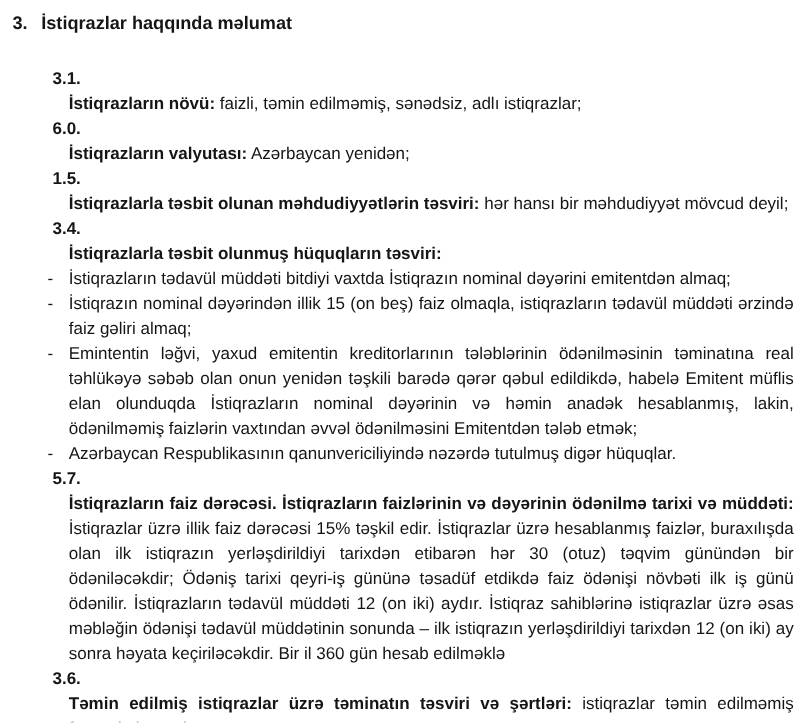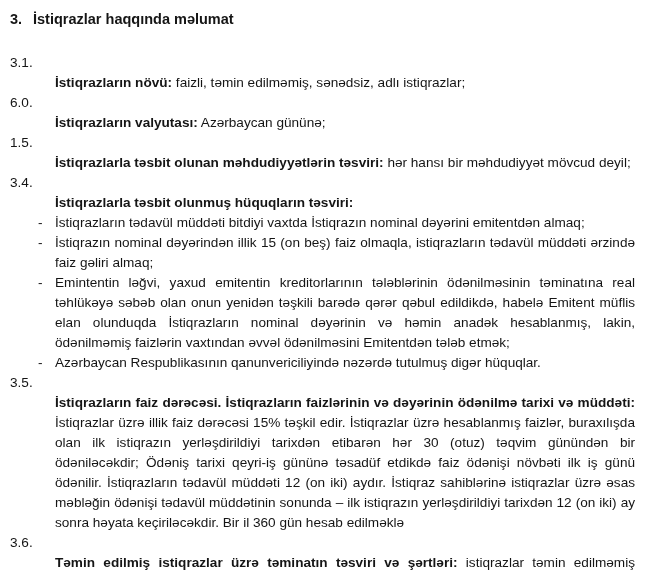--- a/index.html
+++ b/index.html
@@ -25,21 +25,21 @@
     font-weight: bold;
     margin-bottom: 23px;
   }
   .doc-heading .num { font-weight: 600; }
   .sec-row {
     display: grid;
     grid-template-columns: 45px 1fr;
     font-size: 13.6px;
     line-height: 20px;
   }
-  .sec-row .num { font-weight: normal; }
+  .sec-row .num { font-weight: bold; margin-left: 32px; }
   .sec-row .body { text-align: justify; margin-top: 20px; }
   .sec-row .body.justify-last { text-align-last: justify; }
   .lbl { font-weight: bold; }
   .bullet-row {
     display: grid;
     grid-template-columns: 17px 1fr;
     margin-left: 28px;
     font-size: 13.6px;
     line-height: 20px;
   }
@@ -56,21 +56,21 @@
     <span class="title">İstiqrazlar haqqında məlumat</span>
   </div>
 
   <div class="sec-row">
     <span class="num">3.1.</span>
     <div class="body"><span class="lbl">İstiqrazların növü:</span> <span>faizli, təmin edilməmiş, sənədsiz, adlı istiqrazlar;</span></div>
   </div>
 
   <div class="sec-row">
     <span class="num">6.0.</span>
-    <div class="body"><span class="lbl">İstiqrazların valyutası:</span> <span>Azərbaycan gününə;</span></div>
+    <div class="body"><span class="lbl">İstiqrazların valyutası:</span> <span>Azərbaycan yenidən;</span></div>
   </div>
 
   <div class="sec-row">
     <span class="num">1.5.</span>
     <div class="body"><span class="lbl">İstiqrazlarla təsbit olunan məhdudiyyətlərin təsviri:</span> <span>hər hansı bir məhdudiyyət mövcud deyil;</span></div>
   </div>
 
   <div class="sec-row">
     <span class="num">3.4.</span>
     <div class="body"><span class="lbl">İstiqrazlarla təsbit olunmuş hüquqların təsviri:</span></div>
@@ -87,21 +87,21 @@
   <div class="bullet-row">
     <span class="dash">-</span>
     <div class="btext">Emintentin ləğvi, yaxud emitentin kreditorlarının tələblərinin ödənilməsinin təminatına real təhlükəyə səbəb olan onun yenidən təşkili barədə qərər qəbul edildikdə, habelə Emitent müflis elan olunduqda İstiqrazların nominal dəyərinin və həmin anadək hesablanmış, lakin, ödənilməmiş faizlərin vaxtından əvvəl ödənilməsini Emitentdən tələb etmək;</div>
   </div>
   <div class="bullet-row">
     <span class="dash">-</span>
     <div class="btext">Azərbaycan Respublikasının qanunvericiliyində nəzərdə tutulmuş digər hüquqlar.</div>
   </div>
 
   <div class="sec-row">
-    <span class="num">3.5.</span>
+    <span class="num">5.7.</span>
     <div class="body"><span class="lbl">İstiqrazların faiz dərəcəsi. İstiqrazların faizlərinin və dəyərinin ödənilmə tarixi və müddəti:</span> <span>İstiqrazlar üzrə illik faiz dərəcəsi 15% təşkil edir. İstiqrazlar üzrə hesablanmış faizlər, buraxılışda olan ilk istiqrazın yerləşdirildiyi tarixdən etibarən hər 30 (otuz) təqvim günündən bir ödəniləcəkdir; Ödəniş tarixi qeyri-iş gününə təsadüf etdikdə faiz ödənişi növbəti ilk iş günü ödənilir. İstiqrazların tədavül müddəti 12 (on iki) aydır. İstiqraz sahiblərinə istiqrazlar üzrə əsas məbləğin ödənişi tədavül müddətinin sonunda – ilk istiqrazın yerləşdirildiyi tarixdən 12 (on iki) ay sonra həyata keçiriləcəkdir. Bir il 360 gün hesab edilməklə</span></div>
   </div>
 
   <div class="sec-row">
     <span class="num">3.6.</span>
     <div class="body"><span class="lbl">Təmin edilmiş istiqrazlar üzrə təminatın təsviri və şərtləri:</span> <span>istiqrazlar təmin edilməmiş formada buraxılır</span></div>
   </div>
 
 
   <div class="sec-row">

